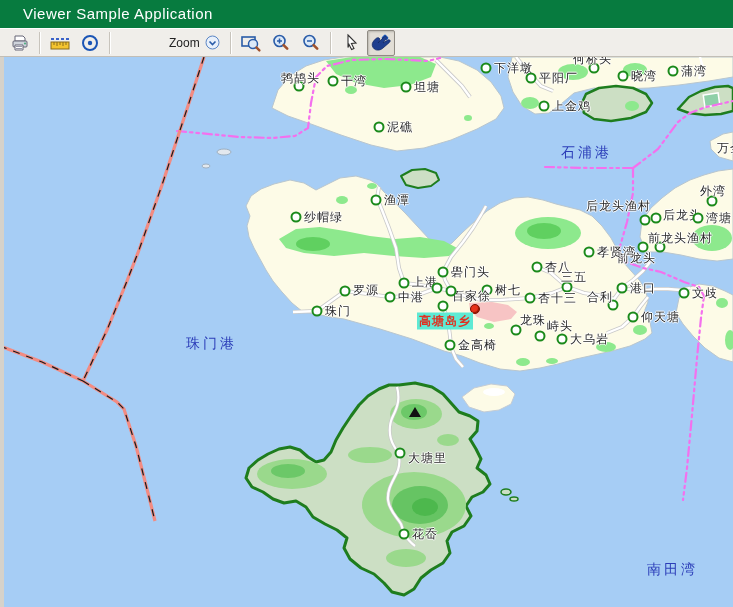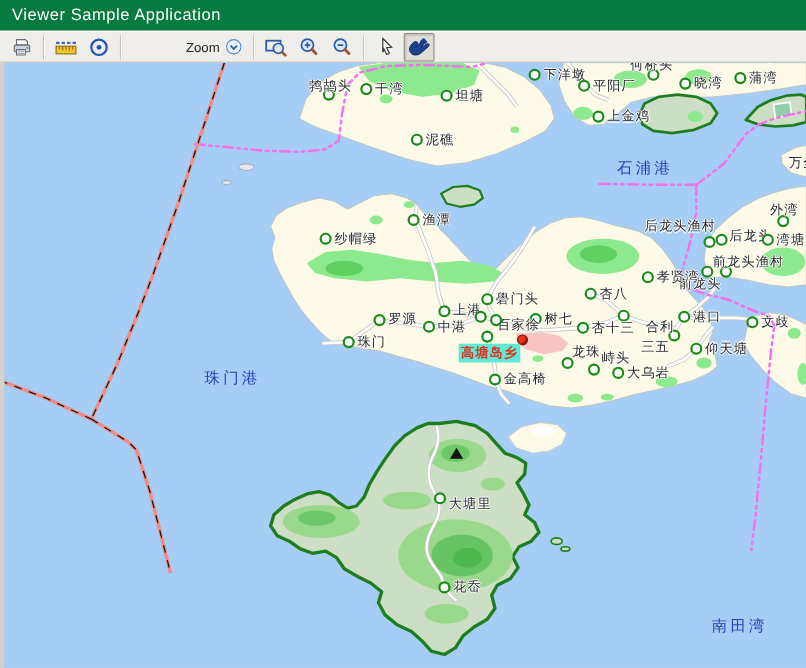--- a/index.html
+++ b/index.html
@@ -1,20 +1,20 @@
 <!DOCTYPE html>
 <html><head>
 <meta charset="utf-8">
 <style>
   html,body{margin:0;padding:0;}
   body{width:733px;height:607px;position:relative;overflow:hidden;
        font-family:"Liberation Sans","DejaVu Sans",sans-serif;background:#d6d2ca;}
   
   #titlebar{position:absolute;left:0;top:0;width:733px;height:28px;background:#077b3f;
-    color:#fff;font-size:15px;line-height:28px;padding-left:11px;box-sizing:border-box;letter-spacing:.5px;}
+    color:#fff;font-size:15px;line-height:28px;padding-left:23px;box-sizing:border-box;letter-spacing:.5px;}
   
   #toolbar{position:absolute;left:0;top:28px;width:733px;height:29px;background:#f0eeea;
     border-top:1px solid #fff;border-bottom:1px solid #c2beb6;box-sizing:border-box;
     display:flex;align-items:center;}
   .tbtn{width:26px;height:24px;display:flex;align-items:center;justify-content:center;
     margin:0 1px;border:1px solid transparent;border-radius:2px;cursor:pointer;}
   .tbtn.pressed{border:1px solid #8f8b83;background:#e2ded6;box-shadow:inset 1px 1px 2px rgba(0,0,0,.18);}
   .tsep{width:1px;height:22px;background:#c8c4bc;border-right:1px solid #fff;margin:0 4px;}
   #zoom-drop{display:flex;align-items:center;gap:5px;padding:2px 6px;cursor:pointer;margin-left:48px;}
   #zoom-drop span{font-size:12px;color:#222;}
@@ -265,21 +265,21 @@
       <div class="gmark" style="left: 386px; top: 240px;"></div>
       <div class="plbl" style="left: 394px; top: 240px;">中港</div>
       <div class="gmark" style="left: 341px; top: 234px;"></div>
       <div class="plbl" style="left: 349px; top: 233px;">罗源</div>
       <div class="gmark" style="left: 313px; top: 254px;"></div>
       <div class="plbl" style="left: 321px; top: 254px;">珠门</div>
       <div class="plbl" style="left: 448px; top: 239px;">百家徐</div>
       <div class="gmark" style="left: 533px; top: 210px;"></div>
       <div class="plbl" style="left: 541px; top: 210px;">杏八</div>
       <div class="gmark" style="left: 563px; top: 230px;"></div>
-      <div class="plbl" style="left: 579px; top: 220px; margin-top: 39px;">三五</div>
+      <div class="plbl" style="left: 557px; top: 220px;">三五</div>
       <div class="gmark" style="left: 526px; top: 241px;"></div>
       <div class="plbl" style="left: 534px; top: 241px;">杏十三</div>
       <div class="gmark" style="left: 609px; top: 248px;"></div>
       <div class="plbl" style="left: 583px; top: 240px;">合利</div>
       <div class="gmark" style="left: 618px; top: 231px;"></div>
       <div class="plbl" style="left: 626px; top: 231px;">港口</div>
       <div class="gmark" style="left: 680px; top: 236px;"></div>
       <div class="plbl" style="left: 688px; top: 236px;">文歧</div>
       <div class="gmark" style="left: 629px; top: 260px;"></div>
       <div class="plbl" style="left: 637px; top: 260px;">仰天塘</div>

